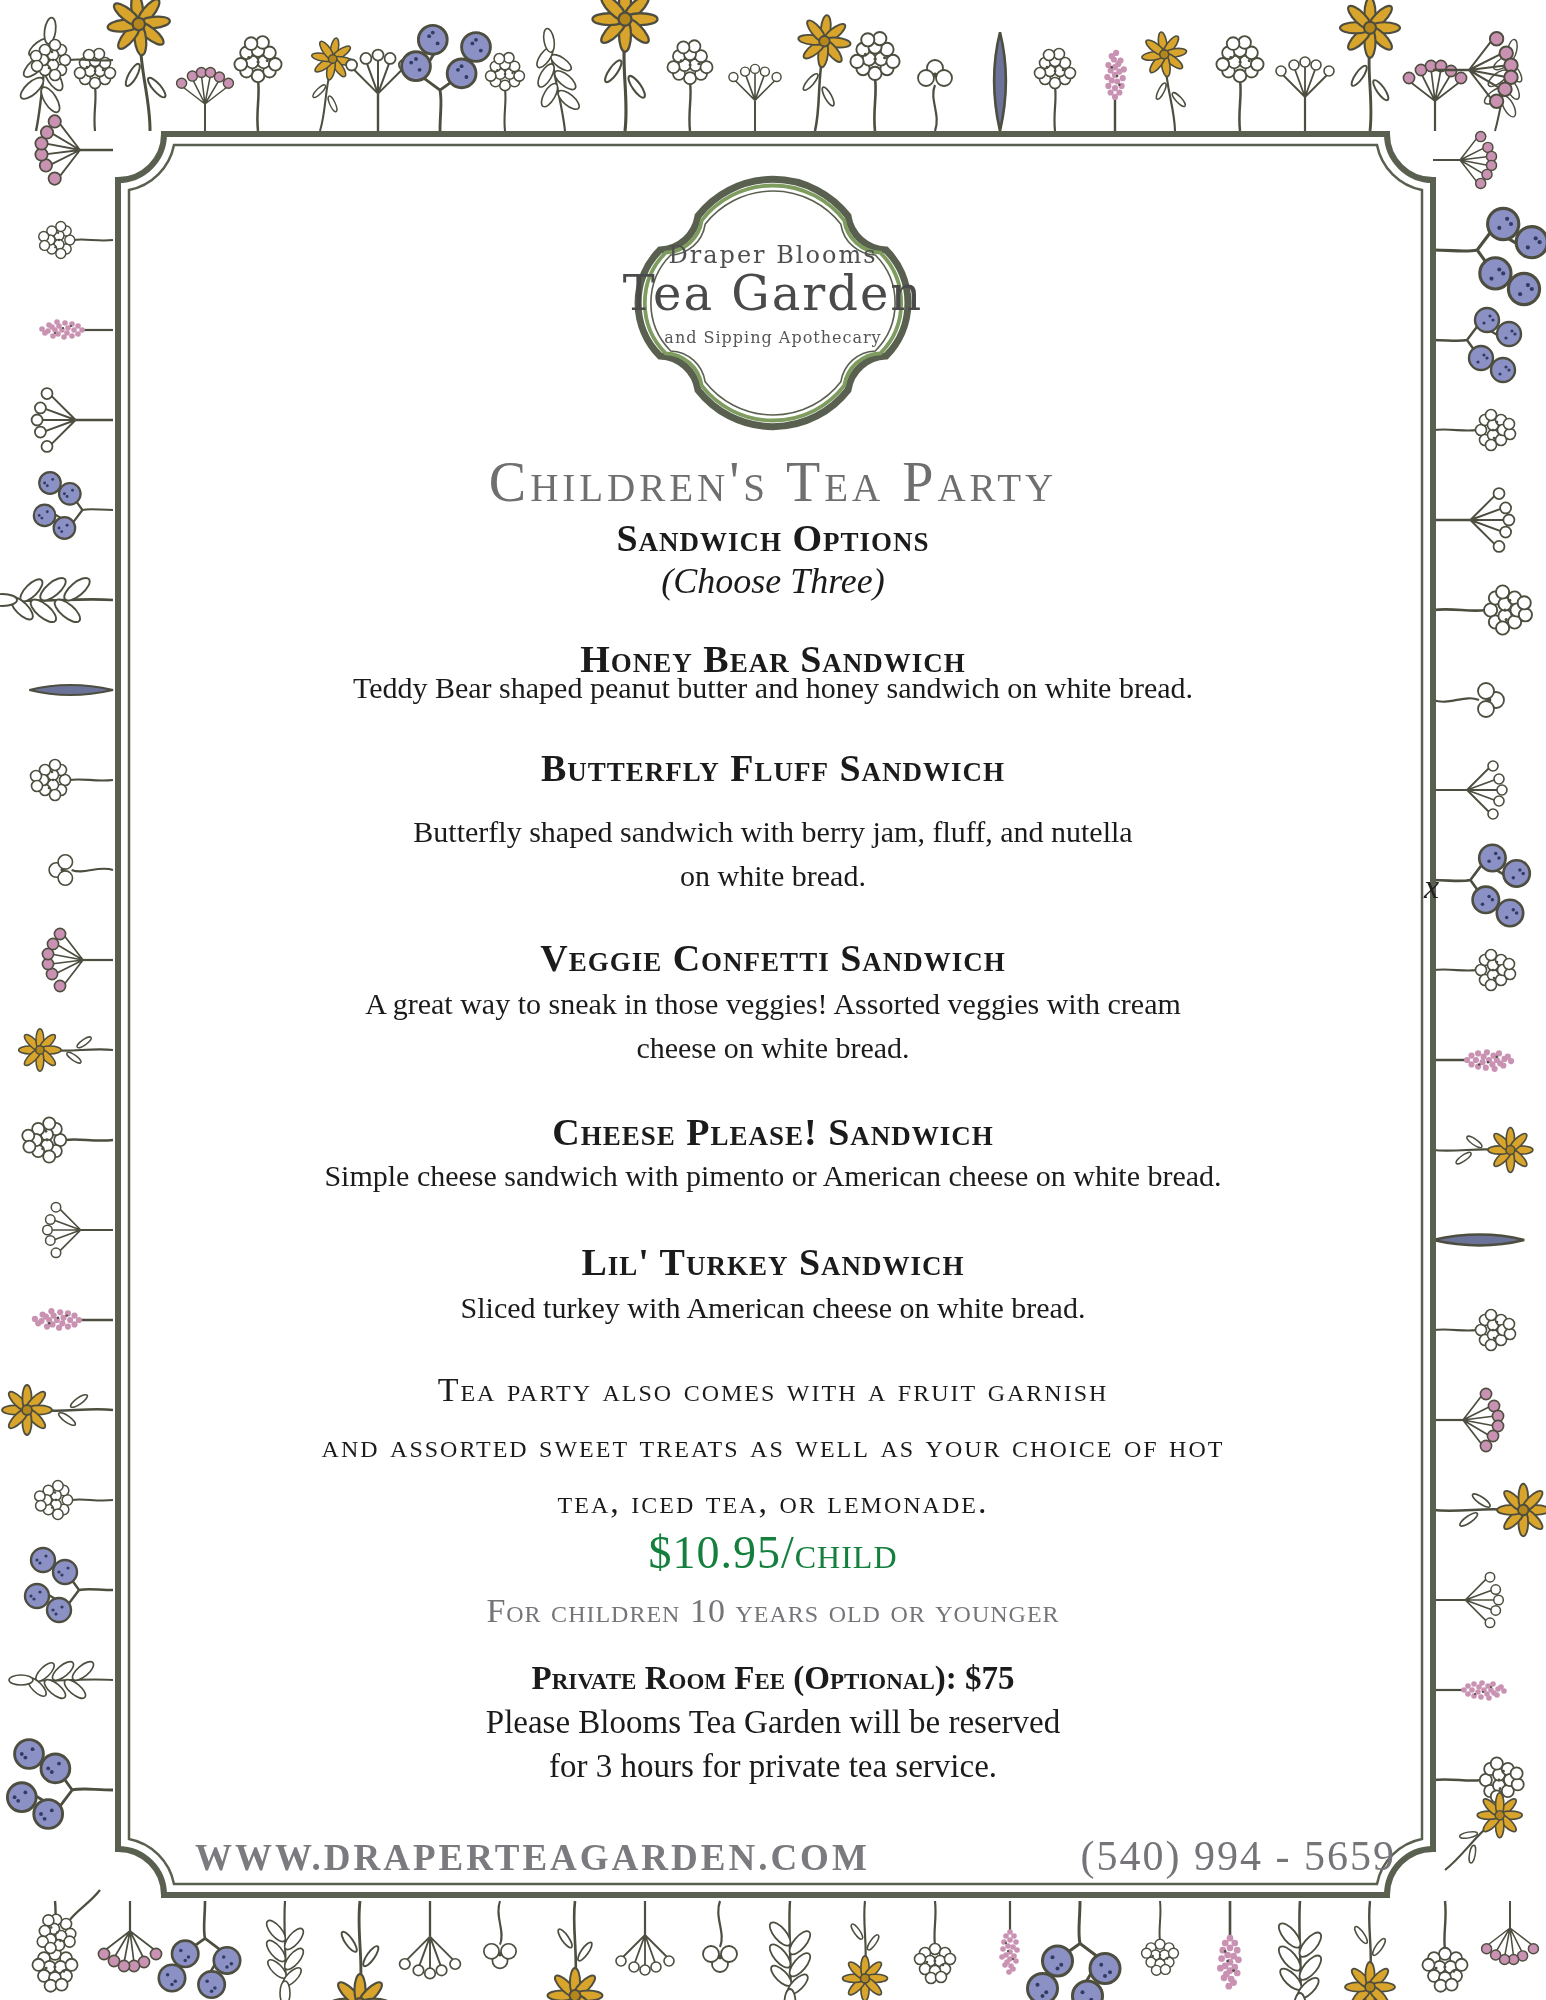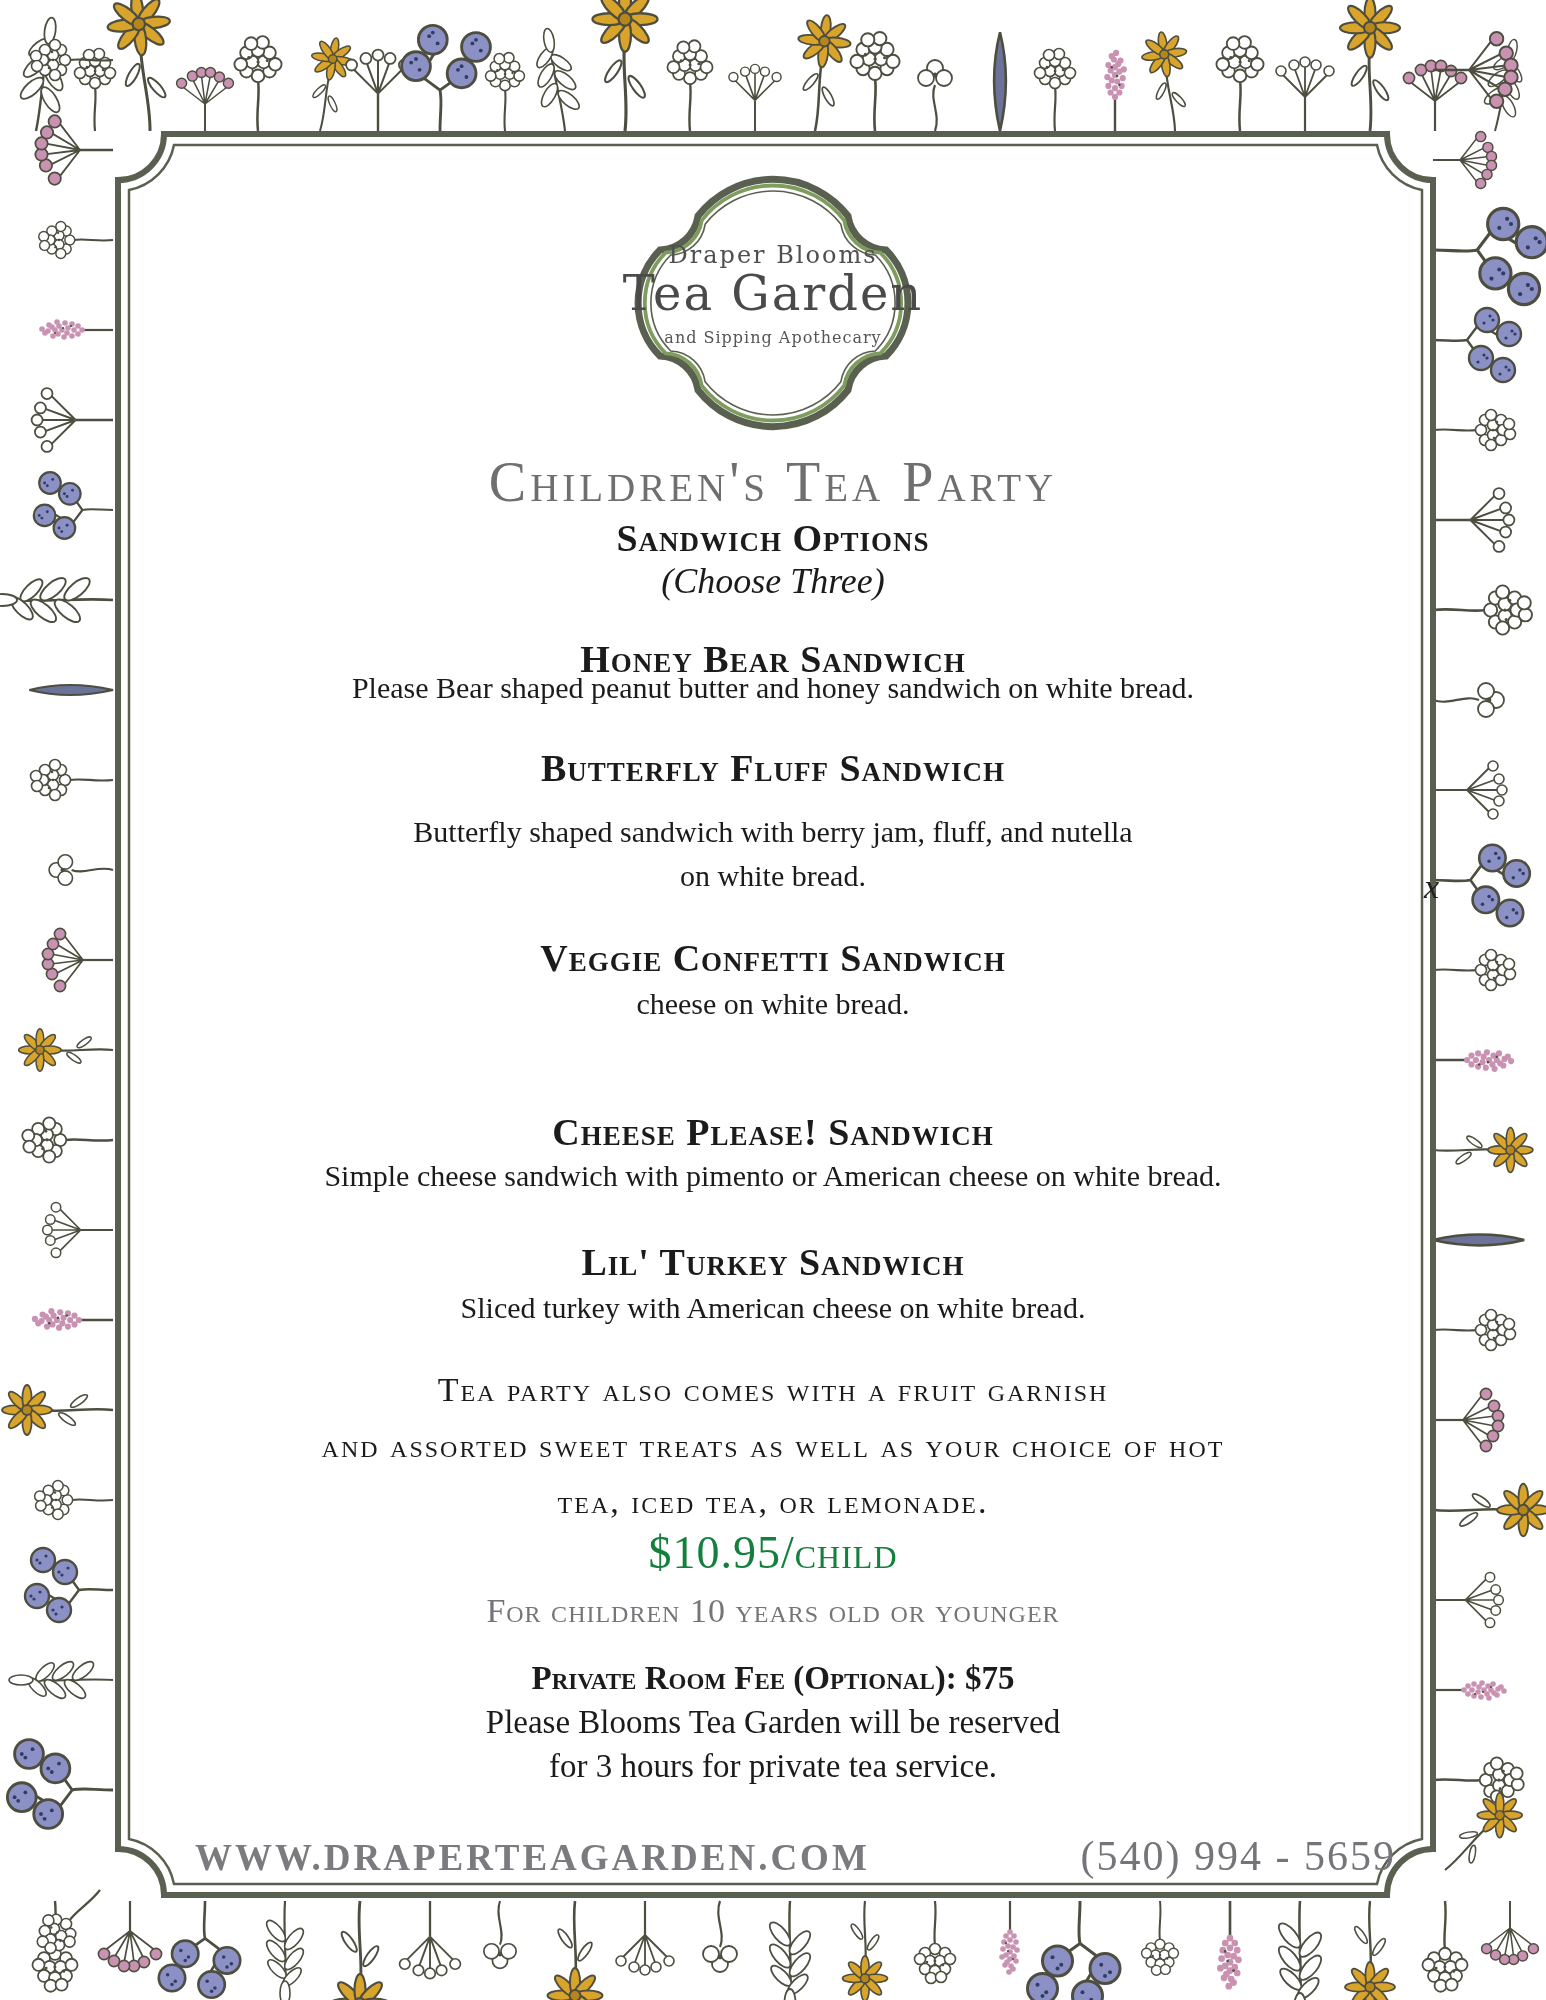--- a/index.html
+++ b/index.html
@@ -303,31 +303,32 @@
   <text x="155" y="152" text-anchor="middle" font-family="DejaVu Serif, serif" font-size="48" letter-spacing="2" fill="#4a4a4a">Tea Garden</text>
   <text x="155" y="185" text-anchor="middle" font-family="DejaVu Serif, serif" font-size="16" letter-spacing="1" fill="#555555">and Sipping Apothecary</text>
 </svg>
 
 <div class="blk menu-title">Children's Tea Party</div>
 <div class="blk menu-subtitle">Sandwich Options</div>
 <div class="blk choose-note">(Choose Three)</div>
 
 <div class="blk item-name i1n">Honey Bear Sandwich</div>
 <div class="blk item-desc i1d">
-  <div>Please Bear shaped peanut butter and honey sandwich on white bread.</div>
+  <div>Teddy Bear shaped peanut butter and honey sandwich on white bread.</div>
 </div>
 
 <div class="blk item-name i2n">Butterfly Fluff Sandwich</div>
 <div class="blk item-desc i2d">
   <div>Butterfly shaped sandwich with berry jam, fluff, and nutella</div>
   <div>on white bread.</div>
 </div>
 
 <div class="blk item-name i3n">Veggie Confetti Sandwich</div>
 <div class="blk item-desc i3d">
+  <div>A great way to sneak in those veggies! Assorted veggies with cream</div>
   <div>cheese on white bread.</div>
 </div>
 
 <div class="blk item-name i4n">Cheese Please! Sandwich</div>
 <div class="blk item-desc i4d">
   <div>Simple cheese sandwich with pimento or American cheese on white bread.</div>
 </div>
 
 <div class="blk item-name i5n">Lil' Turkey Sandwich</div>
 <div class="blk item-desc i5d">

